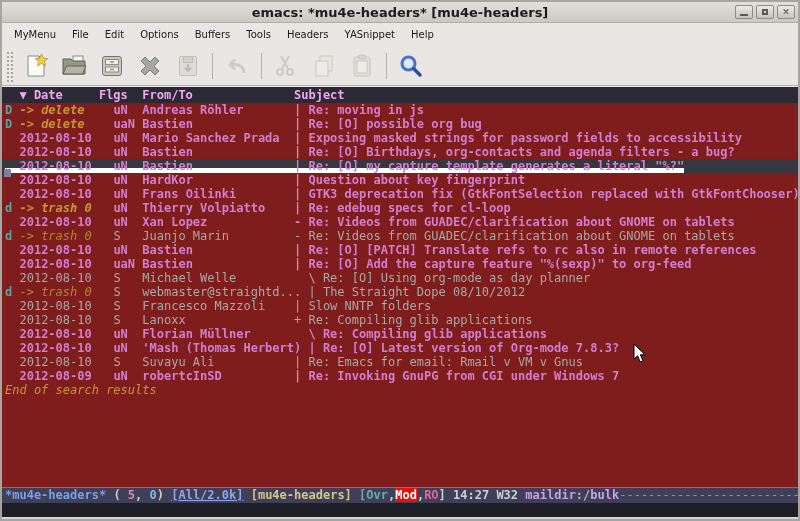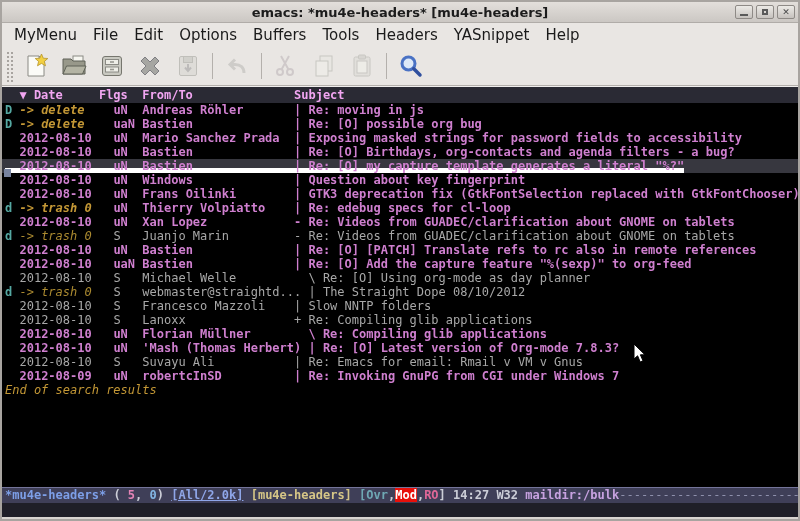--- a/index.html
+++ b/index.html
@@ -19,35 +19,35 @@
   .wbtn { width:18px; height:14px; background:linear-gradient(#eceae6,#c6c2be);
           border:1px solid #8e8a86; border-radius:2px; margin-left:3px; position:relative; cursor:default; }
   .wbtn.min::after { content:""; position:absolute; left:4px; right:4px; bottom:2px; height:2px; background:#5a5a5a; }
   .wbtn.max::after { content:""; position:absolute; left:5px; right:5px; top:3px; bottom:3px; border:2px solid #5a5a5a; }
   .wbtn.close::after { content:"✕"; position:absolute; inset:0; font-size:9px; line-height:12px;
                        text-align:center; color:#4a4a4a; font-weight:bold; }
 
   
   .menubar { height:23px; background:#e9e6e3; display:flex; align-items:center;
              padding-left:4px; flex:0 0 23px; }
-  .menu-item { font-size:15px; color:#1a1a1a; padding:2px 8px; cursor:default; }
+  .menu-item { font-size:10px; color:#1a1a1a; padding:2px 8px; cursor:default; }
 
   
   .toolbar { height:40px; background:#e9e6e3; display:flex; align-items:center;
              border-bottom:1px solid #b4b0ac; flex:0 0 40px; }
   .drag-handle { width:9px; height:32px; margin:0 3px;
      background-image:radial-gradient(circle, #a8a4a0 1px, transparent 1.4px);
      background-size:4px 4px; background-position:1px 1px; }
   .tool-btn { width:34px; height:32px; display:flex; align-items:center; justify-content:center;
               border:1px solid transparent; border-radius:3px; margin:0 2px; background:transparent; }
   .tool-btn.grayed { opacity:.45; }
   .tool-sep { width:1px; height:26px; background:#b4b0ac; margin:0 5px; }
 
   
-  .emacs { flex:1 1 auto; margin:0 0 2px 0; background:#000000; position:relative;
+  .emacs { flex:1 1 auto; margin:0 0 2px 0; background:#7f1d1d; position:relative;
            overflow:hidden; font-family:"DejaVu Sans Mono", monospace; font-size:12px;
            border-top:1px solid #f0eeec; }
   .header-line { height:16px; line-height:16px; background:#2a2a34; color:#f2a6f2;
                  font-weight:bold; white-space:pre; padding-left:3px; }
   .row { height:14px; line-height:14px; white-space:pre; padding-left:3px; position:relative; }
   .row .line { display:inline-block; height:14px; }
   .mark-col { color:#55a8a2; font-weight:bold; }
   .unread-row .field { color:#cf7fcf; font-weight:bold; }
   .read-row   .field { color:#a8a8a8; font-weight:normal; }
   .action { color:#c49836; font-style:italic; }
@@ -181,21 +181,21 @@
     </div>
 
   <div class="emacs">
     <div class="header-line">  ▼ Date     Flgs  From/To              Subject</div>
     <div id="rows">
         <div class="row unread-row"><span class="line"><span class="mark-col">D </span><span class="action">-&gt; delete    </span><span class="field">uN  </span><span class="field">Andreas Röhler       </span><span class="field">| Re: moving in js</span></span></div>
         <div class="row unread-row"><span class="line"><span class="mark-col">D </span><span class="action">-&gt; delete    </span><span class="field">uaN </span><span class="field">Bastien              </span><span class="field">| Re: [O] possible org bug</span></span></div>
         <div class="row unread-row"><span class="line"><span class="mark-col">  </span><span class="field">2012-08-10   </span><span class="field">uN  </span><span class="field">Mario Sanchez Prada  </span><span class="field">| Exposing masked strings for password fields to accessibility</span></span></div>
         <div class="row unread-row"><span class="line"><span class="mark-col">  </span><span class="field">2012-08-10   </span><span class="field">uN  </span><span class="field">Bastien              </span><span class="field">| Re: [O] Birthdays, org-contacts and agenda filters - a bug?</span></span></div>
         <div class="row unread-row current"><span class="line"><span class="mark-col">  </span><span class="field">2012-08-10   </span><span class="field">uN  </span><span class="field">Bastien              </span><span class="field">| Re: [O] my capture template generates a literal "%?"</span></span></div>
-        <div class="row unread-row"><span class="line"><span class="mark-col">  </span><span class="field">2012-08-10   </span><span class="field">uN  </span><span class="field">Windows              </span><span class="field">| Question about key fingerprint</span></span></div>
+        <div class="row unread-row"><span class="line"><span class="mark-col">  </span><span class="field">2012-08-10   </span><span class="field">uN  </span><span class="field">HardKor              </span><span class="field">| Question about key fingerprint</span></span></div>
         <div class="row unread-row"><span class="line"><span class="mark-col">  </span><span class="field">2012-08-10   </span><span class="field">uN  </span><span class="field">Frans Oilinki        </span><span class="field">| GTK3 deprecation fix (GtkFontSelection replaced with GtkFontChooser)</span></span></div>
         <div class="row unread-row"><span class="line"><span class="mark-col">d </span><span class="action">-&gt; trash 0   </span><span class="field">uN  </span><span class="field">Thierry Volpiatto    </span><span class="field">| Re: edebug specs for cl-loop</span></span></div>
         <div class="row unread-row"><span class="line"><span class="mark-col">  </span><span class="field">2012-08-10   </span><span class="field">uN  </span><span class="field">Xan Lopez            </span><span class="field">- Re: Videos from GUADEC/clarification about GNOME on tablets</span></span></div>
         <div class="row read-row"><span class="line"><span class="mark-col">d </span><span class="action">-&gt; trash 0   </span><span class="field">S   </span><span class="field">Juanjo Marin         </span><span class="field">- Re: Videos from GUADEC/clarification about GNOME on tablets</span></span></div>
         <div class="row unread-row"><span class="line"><span class="mark-col">  </span><span class="field">2012-08-10   </span><span class="field">uN  </span><span class="field">Bastien              </span><span class="field">| Re: [O] [PATCH] Translate refs to rc also in remote references</span></span></div>
         <div class="row unread-row"><span class="line"><span class="mark-col">  </span><span class="field">2012-08-10   </span><span class="field">uaN </span><span class="field">Bastien              </span><span class="field">| Re: [O] Add the capture feature "%(sexp)" to org-feed</span></span></div>
         <div class="row read-row"><span class="line"><span class="mark-col">  </span><span class="field">2012-08-10   </span><span class="field">S   </span><span class="field">Michael Welle        </span><span class="field">  \ Re: [O] Using org-mode as day planner</span></span></div>
         <div class="row read-row"><span class="line"><span class="mark-col">d </span><span class="action">-&gt; trash 0   </span><span class="field">S   </span><span class="field">webmaster@straightd... </span><span class="field">| The Straight Dope 08/10/2012</span></span></div>
         <div class="row read-row"><span class="line"><span class="mark-col">  </span><span class="field">2012-08-10   </span><span class="field">S   </span><span class="field">Francesco Mazzoli    </span><span class="field">| Slow NNTP folders</span></span></div>
         <div class="row read-row"><span class="line"><span class="mark-col">  </span><span class="field">2012-08-10   </span><span class="field">S   </span><span class="field">Lanoxx               </span><span class="field">+ Re: Compiling glib applications</span></span></div>

